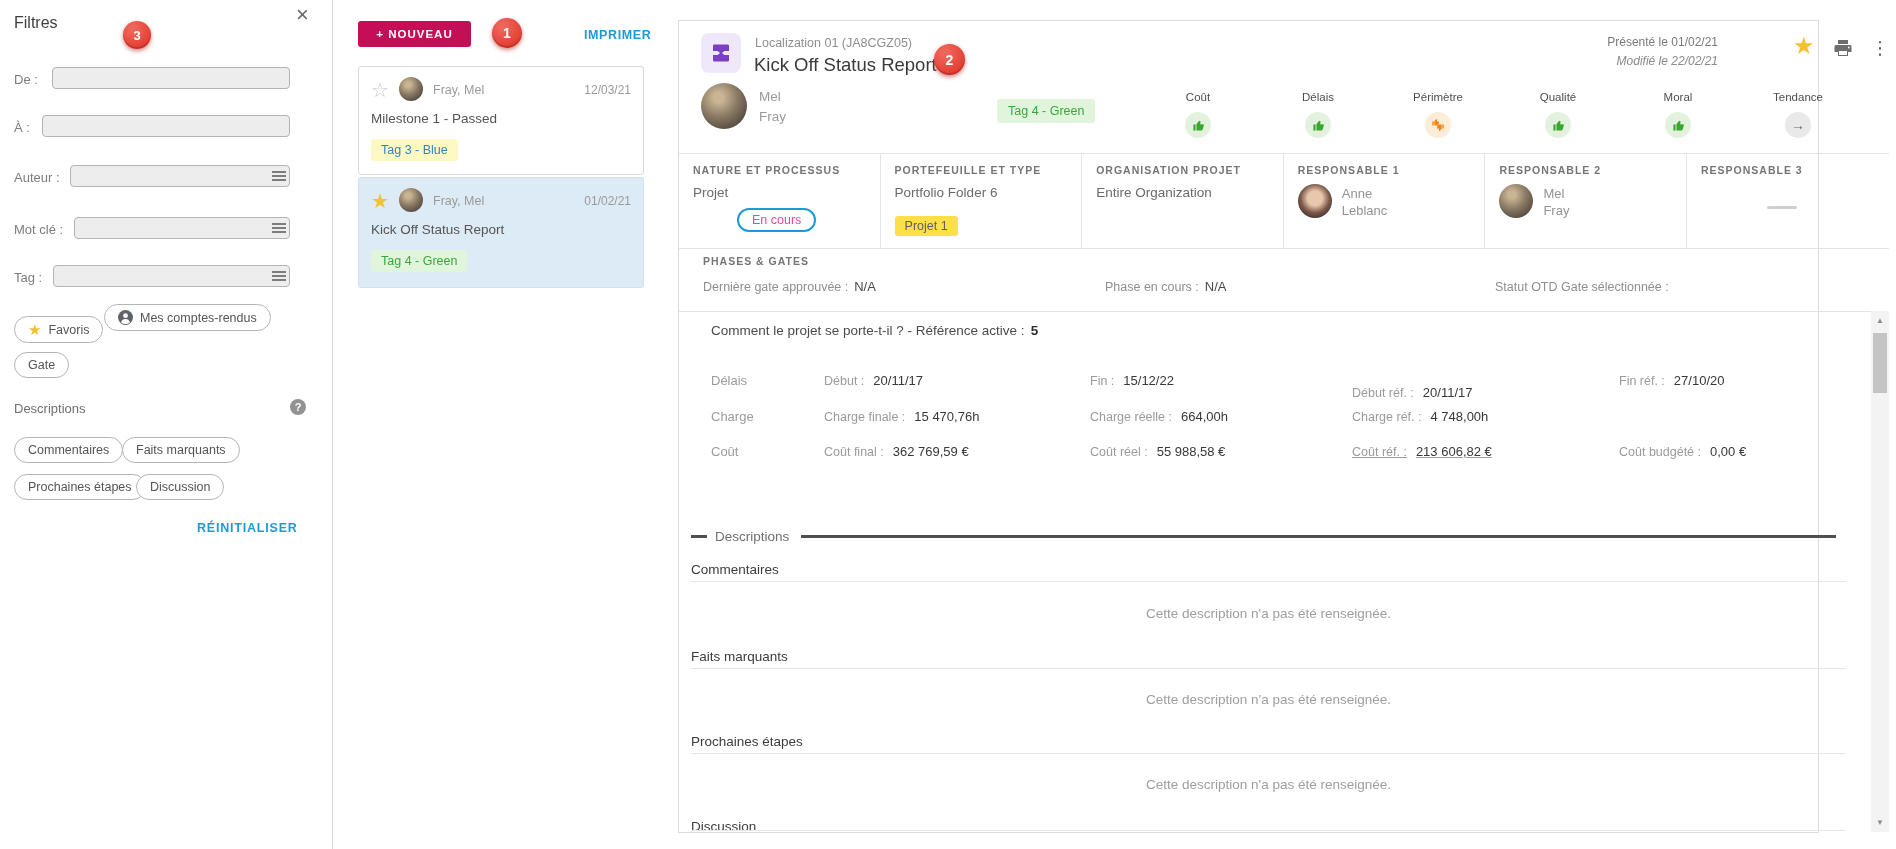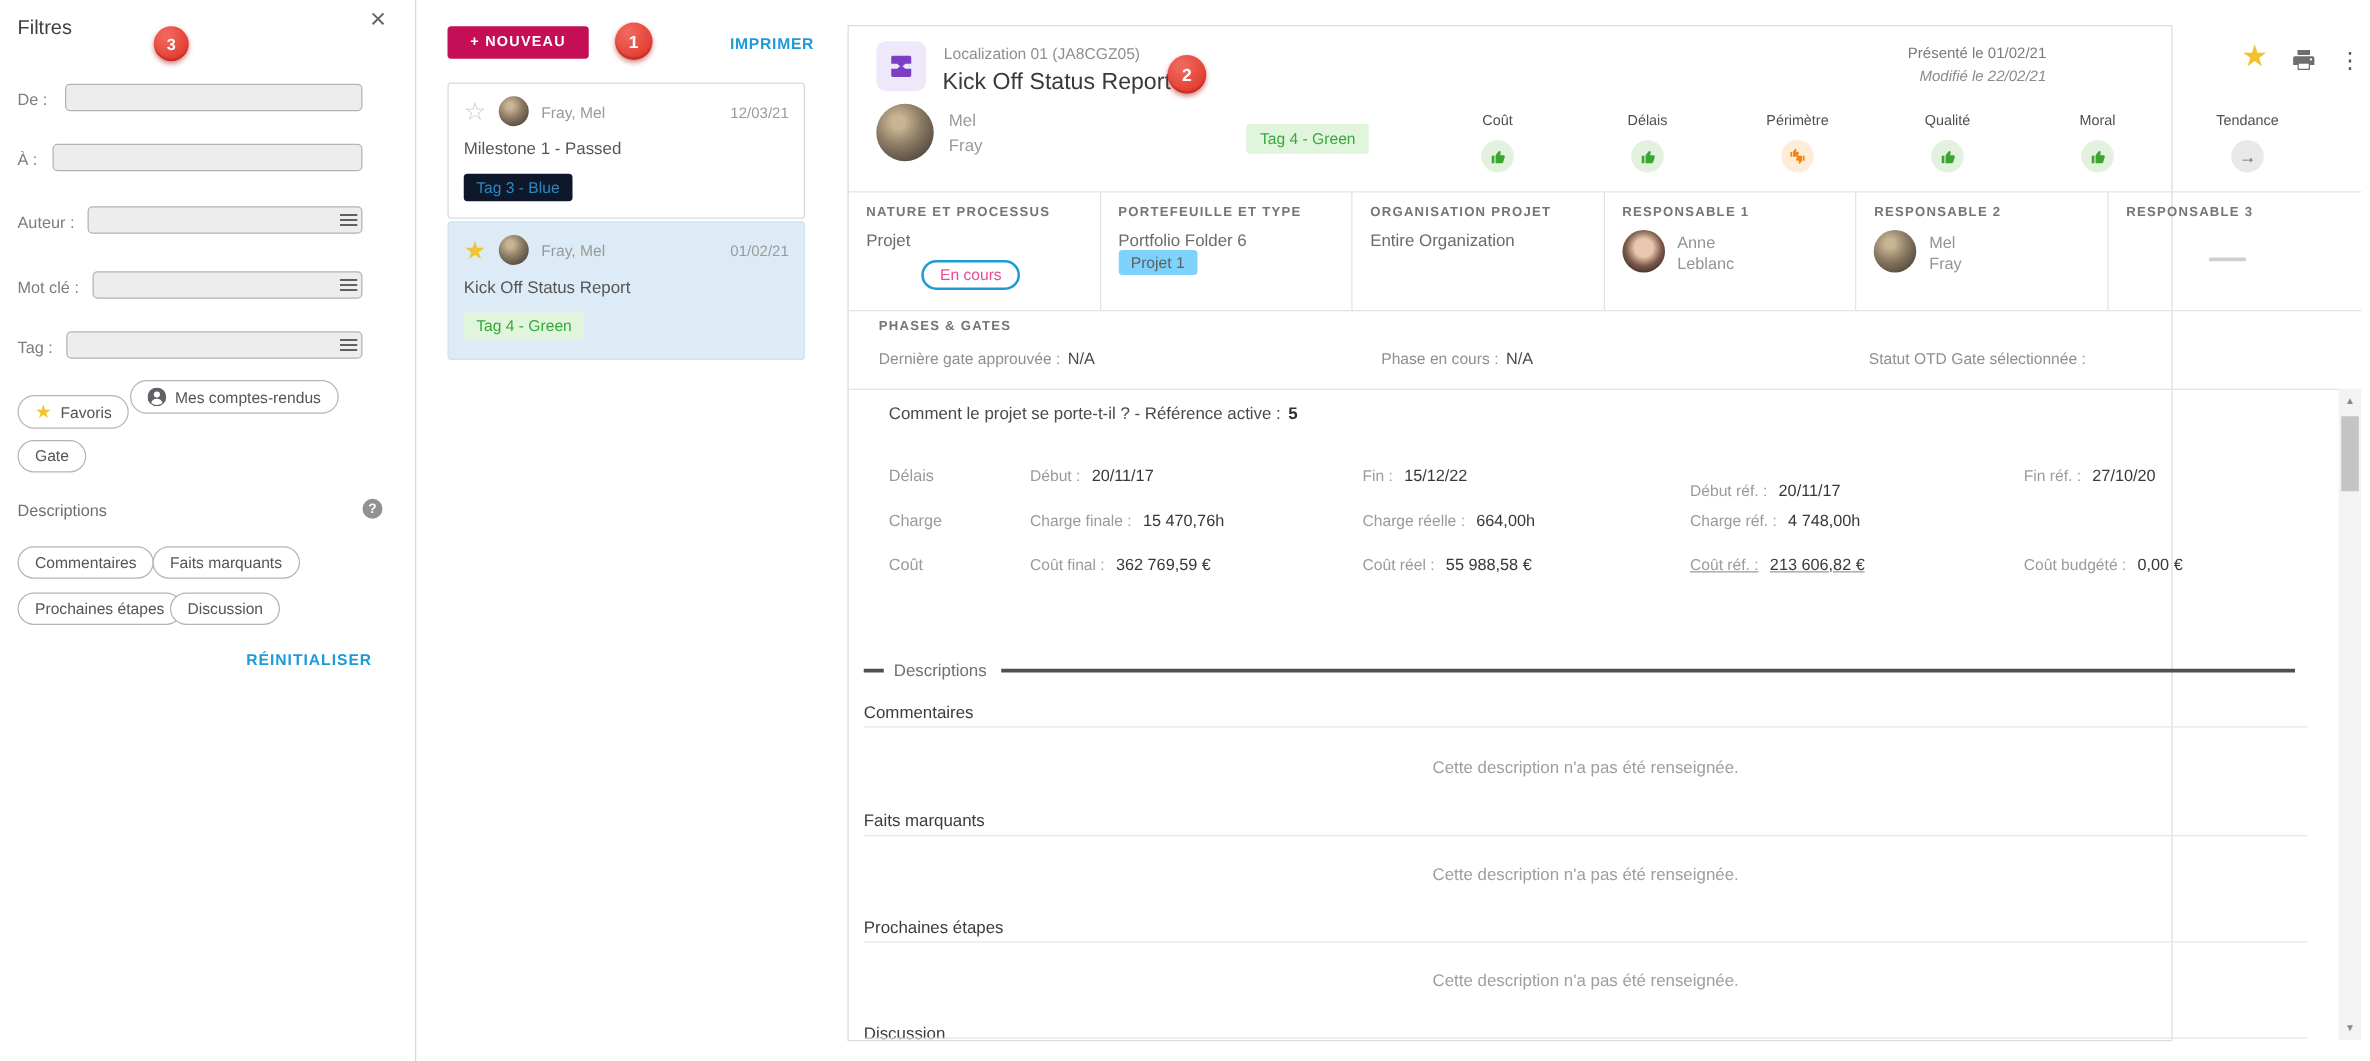--- a/index.html
+++ b/index.html
@@ -34,27 +34,27 @@
   .print{left:584px;top:28px;color:#1e9bd7;font-weight:bold;font-size:12.5px;letter-spacing:.6px;cursor:pointer;}
   .rcard{left:358px;width:286px;background:#fff;border:1px solid #d9d9d9;border-radius:3px;box-sizing:border-box;cursor:pointer;}
   .rcard.selected{background:#dcebf5;border-color:#cfe2ee;}
   .rcard .star{position:absolute;left:12px;top:12px;font-size:20px;line-height:22px;color:#c9c9c9;cursor:pointer;}
   .rcard .star.filled{color:#f2c230;}
   .rcard .avatar-s{position:absolute;left:40px;top:10px;width:24px;height:24px;border-radius:50%;}
   .rcard .author{position:absolute;left:74px;top:16px;font-size:12.5px;color:#9a9a9a;}
   .rcard .date{position:absolute;right:12px;top:16px;font-size:12px;color:#9a9a9a;}
   .rcard .rtitle{position:absolute;left:12px;top:44px;font-size:13.5px;color:#555;}
   .tagchip{position:absolute;left:12px;top:72px;border-radius:3px;padding:4px 10px;font-size:12.5px;}
-  .tag-blue{background:#0f172a;color:#2d87c3;}
+  .tag-blue{background:#fef9c3;color:#2d87c3;}
   .tag-green{background:#e1f5dc;color:#37a93c;}
   .av-wolf{background:radial-gradient(circle at 38% 32%,#c9b493 12%,#8a7a64 45%,#544a3e 80%);}
   .av-anne{background:radial-gradient(circle at 50% 42%,#e9c6ae 28%,#7e5a4a 55%,#33272a 85%);}
 
   
-  .card{left:678px;top:20px;width:1060px;height:813px;background:#fff;border:1px solid #dcdcdc;box-sizing:border-box;}
+  .card{left:678px;top:20px;width:1141px;height:813px;background:#fff;border:1px solid #dcdcdc;box-sizing:border-box;}
   .proj-icon{left:22px;top:12px;width:40px;height:40px;border-radius:8px;background:#efe8fa;display:flex;align-items:center;justify-content:center;}
   .loc{left:76px;top:15px;font-size:12.5px;color:#8f8f8f;}
   .rep-title{left:75px;top:33px;font-size:18.5px;color:#3a3a3a;}
   .meta{right:100px;top:14px;text-align:right;}
   .meta .l1{font-size:12px;color:#7a7a7a;}
   .meta .l2{font-size:12px;color:#8a8a8a;font-style:italic;margin-top:5px;}
   .hdr-star{left:1114px;top:12px;font-size:24px;color:#f2c230;cursor:pointer;line-height:26px;}
   .hdr-print{left:1154px;top:17px;cursor:pointer;}
   .hdr-kebab{left:1192px;top:16px;font-size:18px;color:#555;cursor:pointer;}
   .avatar-b{left:22px;top:62px;width:46px;height:46px;border-radius:50%;}
@@ -68,21 +68,21 @@
   .circ.warn{background:#fdecd8;}
   .circ.neutral{background:#e9e9e9;color:#6b6b6b;font-size:14px;font-weight:bold;}
 
   .info-table{left:0;top:132px;width:1210px;height:94px;border-top:1px solid #e3e3e3;border-bottom:1px solid #e3e3e3;display:flex;}
   .cell{width:201.6px;box-sizing:border-box;border-right:1px solid #e3e3e3;padding:10px 0 0 14px;}
   .cell:last-child{border-right:none;}
   .cell .h{font-size:10.5px;font-weight:bold;color:#757575;letter-spacing:1px;}
   .cell .v{font-size:13.5px;color:#6b6b6b;margin-top:9px;}
   .pill{display:inline-block;margin:8px 0 0 44px;border:2px solid #1e9bd7;color:#ec4899;border-radius:999px;
     padding:3px 13px;font-size:12.5px;}
-  .gchip{display:inline-block;margin-top:0;background:#7dd3fc;color:#5f5f5f;border-radius:3px;padding:3px 10px;font-size:12.5px;text-align:center;}
+  .gchip{display:inline-block;margin-top:16px;background:#fde047;color:#5f5f5f;border-radius:3px;padding:3px 10px;font-size:12.5px;text-align:center;}
   .person{display:flex;gap:10px;margin-top:8px;}
   .avatar-m{width:34px;height:34px;border-radius:50%;flex:none;}
   .pname{font-size:13px;color:#949494;line-height:17px;padding-top:1px;}
   .dash{width:30px;height:3px;background:#cfcfcf;border-radius:2px;margin:30px 0 0 66px;}
 
   .phases{left:0;top:226px;width:1210px;height:64px;border-bottom:1px solid #e3e3e3;}
   .ph-title{left:24px;top:8px;font-size:10.5px;font-weight:bold;color:#757575;letter-spacing:1px;}
   .ph-item{top:32px;font-size:12.5px;color:#8f8f8f;}
   .ph-item b{color:#4a4a4a;font-weight:normal;font-size:13px;margin-left:6px;}
 

